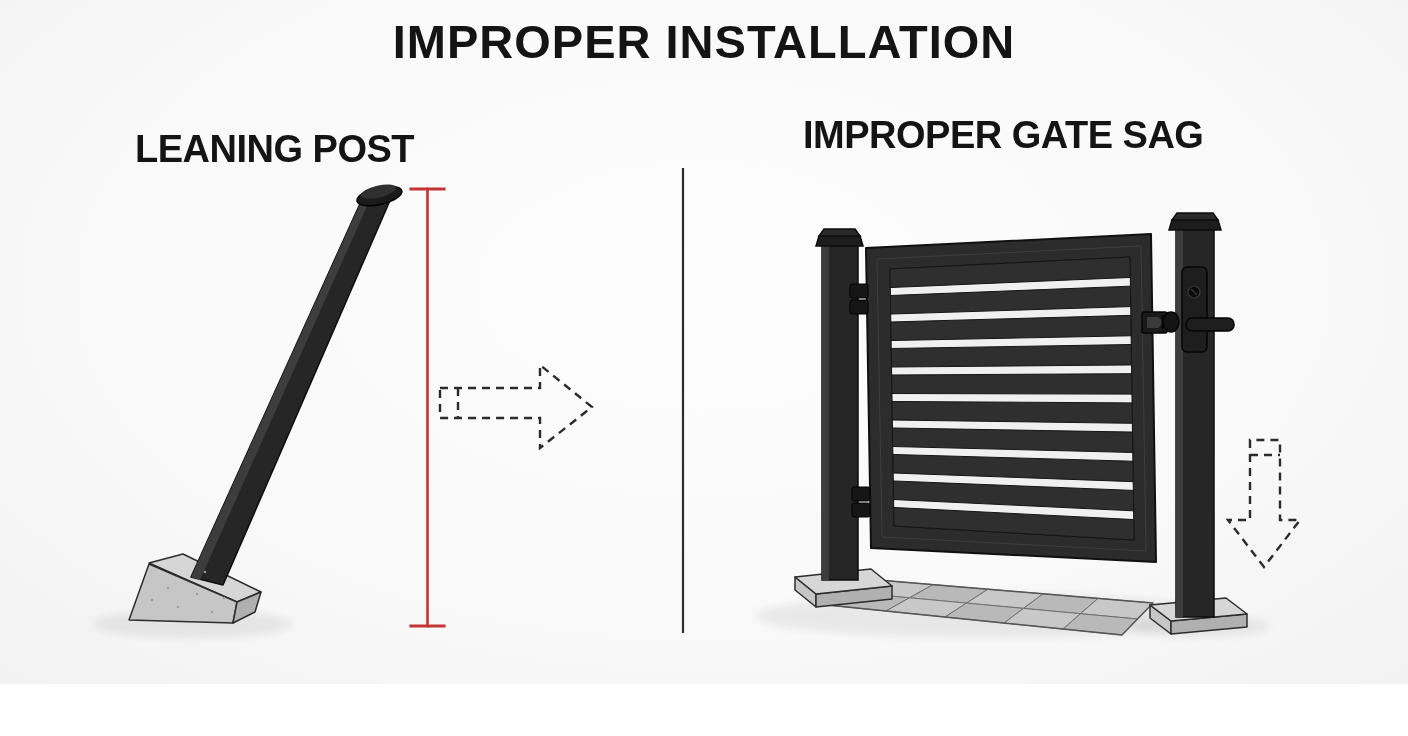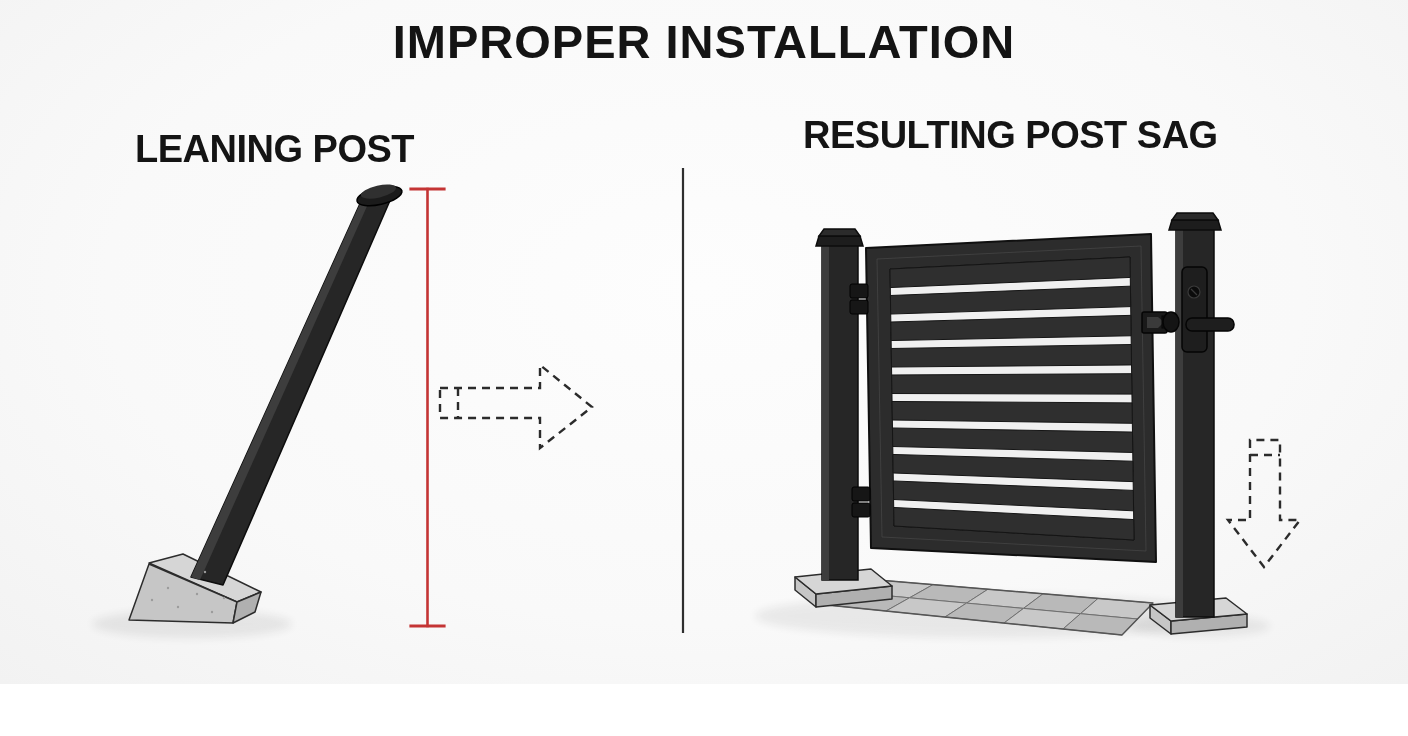--- a/index.html
+++ b/index.html
@@ -27,21 +27,21 @@
   .panel-label.right{left:803px;top:114px;}
   svg.illustration{position:absolute;left:0;top:0;}
 </style>
 </head>
 <body>
 
 <div class="canvas">
 
   <div class="title">IMPROPER INSTALLATION</div>
   <div class="panel-label left">LEANING POST</div>
-  <div class="panel-label right">RESULTING POST SAG</div>
+  <div class="panel-label right">IMPROPER GATE SAG</div>
 
   <svg class="illustration" width="1408" height="736" viewBox="0 0 1408 736">
     <defs>
       <filter id="soft" x="-60%" y="-60%" width="220%" height="220%">
         <feGaussianBlur stdDeviation="4"></feGaussianBlur>
       </filter>
     </defs>
 
     <g>
 

